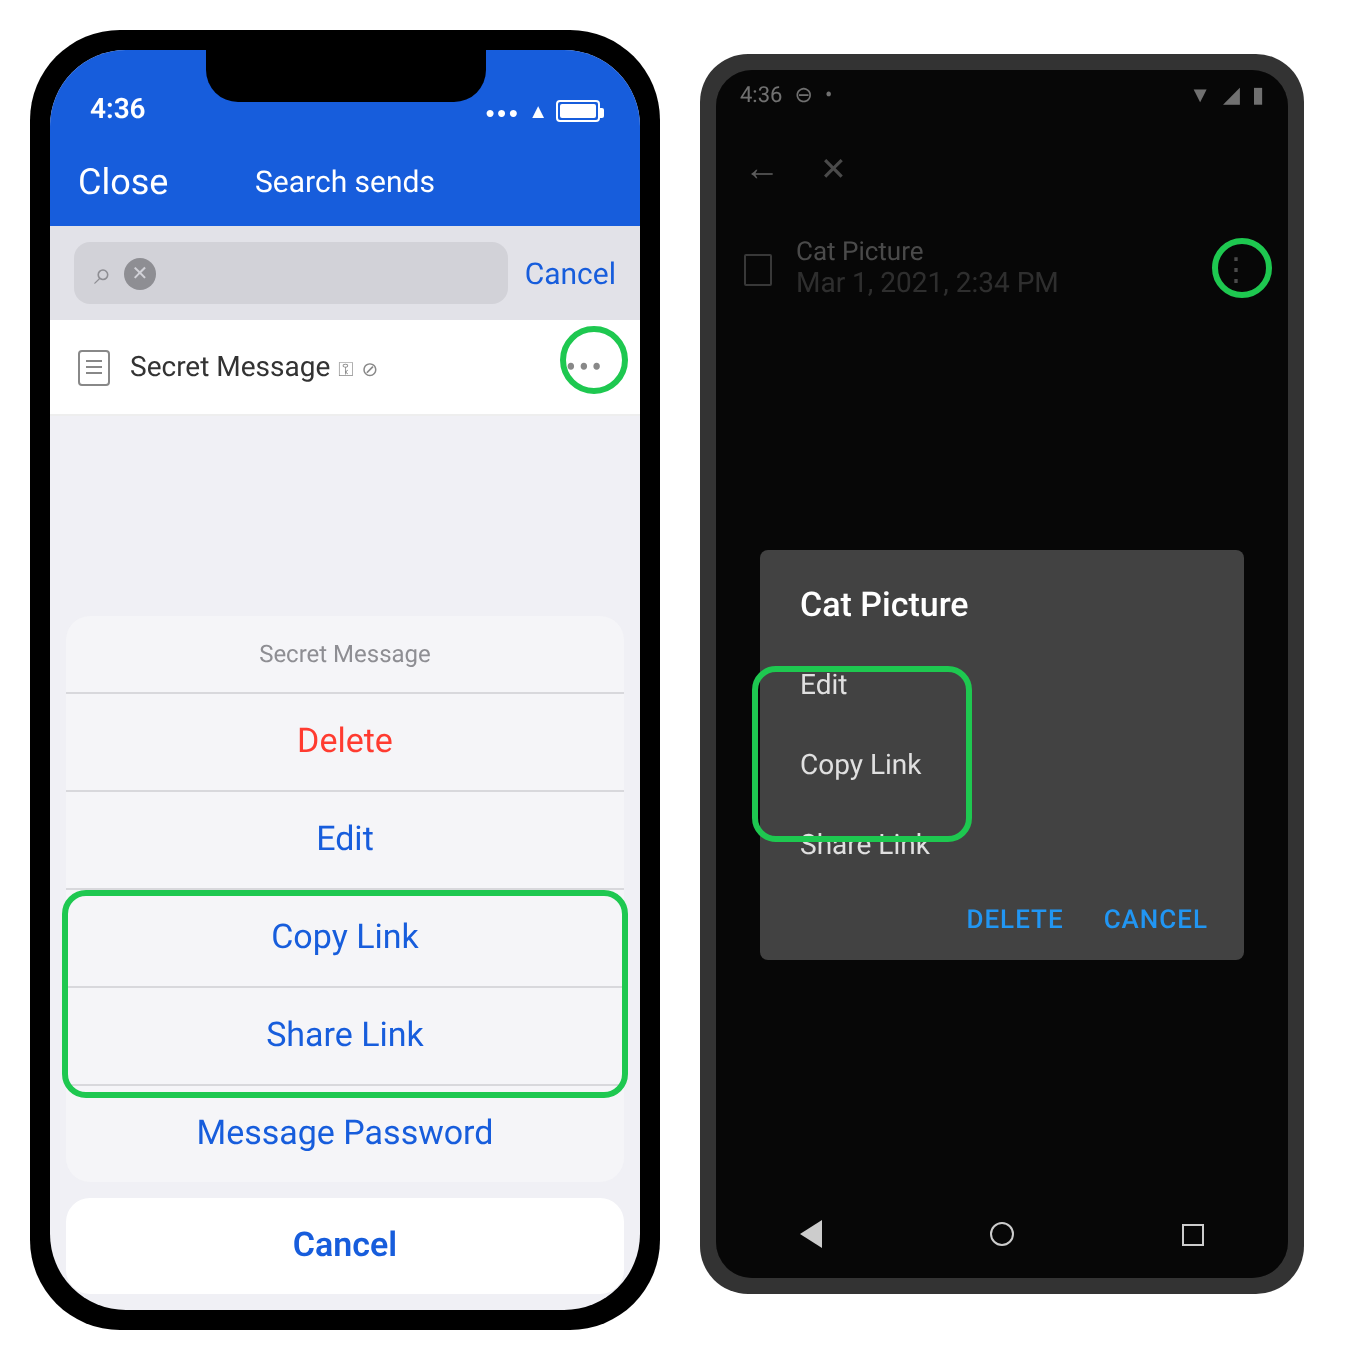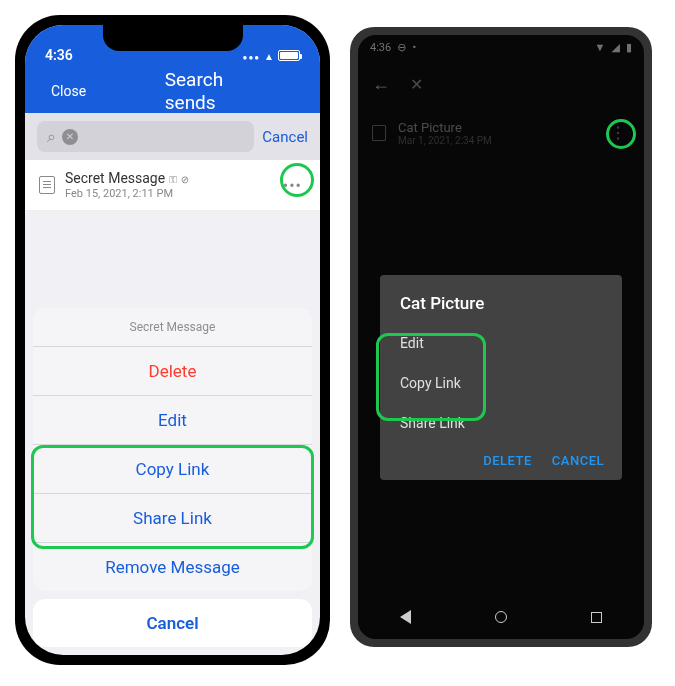--- a/index.html
+++ b/index.html
@@ -5,22 +5,22 @@
     * { box-sizing: border-box; margin: 0; padding: 0; font-family: -apple-system, BlinkMacSystemFont, 'Segoe UI', Roboto, sans-serif; }
     body { background: #fff; padding: 15px; display: flex; gap: 20px; }
     
     
     .ios-phone { width: 315px; height: 650px; background: #000; border-radius: 45px; padding: 10px; position: relative; }
     .ios-screen { width: 100%; height: 100%; background: #f0f0f5; border-radius: 38px; overflow: hidden; position: relative; }
     .notch { position: absolute; top: 0; left: 50%; transform: translateX(-50%); width: 140px; height: 26px; background: #000; border-radius: 0 0 16px 16px; z-index: 100; }
     .ios-statusbar { background: #175ddc; height: 44px; display: flex; align-items: flex-end; justify-content: space-between; padding: 0 20px 6px; color: #fff; font-size: 14px; font-weight: 600; }
     .ios-status-right { display: flex; gap: 4px; align-items: center; }
     .ios-header { background: #175ddc; color: #fff; height: 44px; display: flex; align-items: center; justify-content: space-between; padding: 0 14px; }
-    .ios-header-left { font-size: 14px; margin-left: 12px; }
-    .ios-header-title { font-size: 19px; position: absolute; left: 50%; transform: translateX(-50%); margin-left: 44px; }
+    .ios-header-left { font-size: 18px; }
+    .ios-header-title { font-size: 15px; position: absolute; left: 50%; transform: translateX(-50%); }
     .ios-searchbar { background: #e2e2e8; padding: 8px 12px; display: flex; align-items: center; gap: 8px; }
     .ios-search-input { flex: 1; background: #d2d2d8; border-radius: 8px; padding: 6px 10px; display: flex; align-items: center; gap: 6px; }
     .ios-search-input input { border: none; background: none; outline: none; font-size: 14px; flex: 1; color: #000; }
     .ios-search-clear { width: 16px; height: 16px; background: #8e8e93; border-radius: 50%; display: flex; align-items: center; justify-content: center; color: #d2d2d8; font-size: 10px; }
     .ios-cancel { color: #175ddc; font-size: 15px; }
     .ios-list { background: #fff; }
     .ios-item { padding: 10px 14px; display: flex; align-items: center; gap: 10px; border-bottom: 1px solid #eee; position: relative; }
     .ios-item-icon { width: 16px; height: 18px; border: 1.5px solid #888; border-radius: 2px; position: relative; }
     .ios-item-icon::before { content: ''; position: absolute; top: 4px; left: 3px; right: 3px; height: 1px; background: #888; box-shadow: 0 3px 0 #888, 0 6px 0 #888; }
     .ios-item-content { flex: 1; }
@@ -42,21 +42,21 @@
     .android-statusbar { height: 24px; display: flex; align-items: center; justify-content: space-between; padding: 0 12px; color: #ccc; font-size: 11px; }
     .android-status-right { display: flex; gap: 6px; align-items: center; }
     .android-header { height: 50px; display: flex; align-items: center; padding: 0 14px; color: #aaa; gap: 20px; }
     .android-back { font-size: 18px; }
     .android-header-title { flex: 1; font-size: 16px; color: #888; }
     .android-close { font-size: 16px; color: #888; }
     .android-item { padding: 10px 14px; display: flex; align-items: center; gap: 12px; }
     .android-item-icon { width: 14px; height: 16px; border: 1px solid #666; border-radius: 1px; position: relative; }
     .android-item-content { flex: 1; }
     .android-item-title { font-size: 13px; color: #888; }
-    .android-item-subtitle { font-size: 10px; color: #555; }
+    .android-item-subtitle { font-size: 14px; color: #555; }
     .android-item-more { color: #888; font-size: 16px; padding: 4px; }
     
     .android-overlay { position: absolute; top: 0; left: 0; right: 0; bottom: 0; background: rgba(0,0,0,0.45); }
     .android-dialog { position: absolute; top: 240px; left: 22px; right: 22px; background: #424242; border-radius: 4px; padding: 18px 0 8px; }
     .android-dialog-title { font-size: 17px; font-weight: 500; color: #fff; padding: 0 20px 10px; }
     .android-dialog-item { padding: 12px 20px; font-size: 14px; color: #e0e0e0; }
     .android-dialog-actions { display: flex; justify-content: flex-end; gap: 20px; padding: 10px 18px 4px; }
     .android-dialog-action { font-size: 13px; font-weight: 500; color: #2196f3; letter-spacing: 0.5px; }
     
     .android-navbar { position: absolute; bottom: 0; left: 0; right: 0; height: 44px; display: flex; align-items: center; justify-content: space-around; color: #ccc; }
@@ -107,34 +107,33 @@
     </div>
     <div class="ios-list">
       <div class="ios-item">
         <span class="ios-item-icon"></span>
         <div class="ios-item-content">
           <div class="ios-item-title">
             <span>Secret Message</span>
             <span class="key-icon"></span>
             <span class="block-icon"></span>
           </div>
-          <div class="ios-item-subtitle">Feb 15, 2021, 2:11 PM</div>
         </div>
         <span class="ios-item-more">•••</span>
       </div>
     </div>
 
     <div class="ios-sheet-wrap">
       <div class="ios-sheet">
         <div class="ios-sheet-header">Secret Message</div>
         <div class="ios-sheet-btn danger">Delete</div>
         <div class="ios-sheet-btn">Edit</div>
         <div class="ios-sheet-btn">Copy Link</div>
         <div class="ios-sheet-btn">Share Link</div>
-        <div class="ios-sheet-btn">Remove Message</div>
+        <div class="ios-sheet-btn">Message Password</div>
       </div>
       <div class="ios-sheet-cancel">Cancel</div>
     </div>
 
     <div class="highlight circle" style="top:138px; right:6px; width:34px; height:34px;"></div>
     <div class="highlight" style="bottom:106px; left:6px; right:6px; height:104px;"></div>
   </div>
 </div>
 
 <div class="android-phone">

